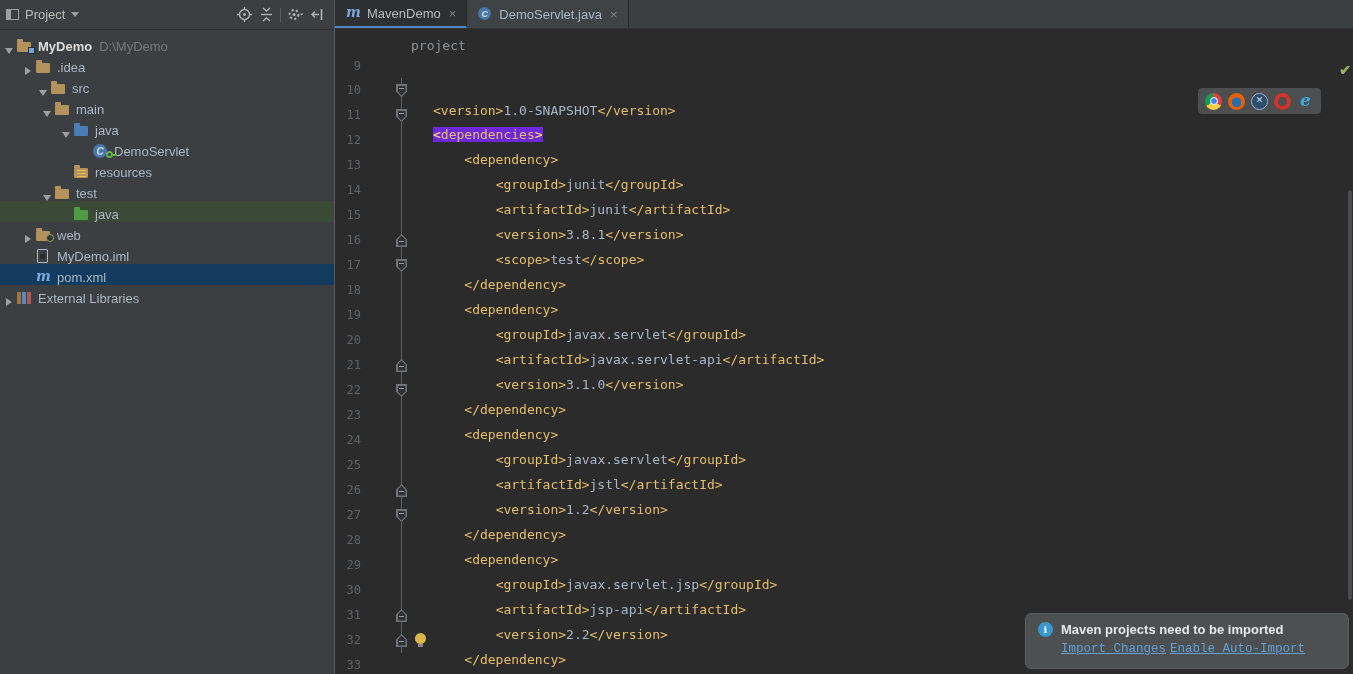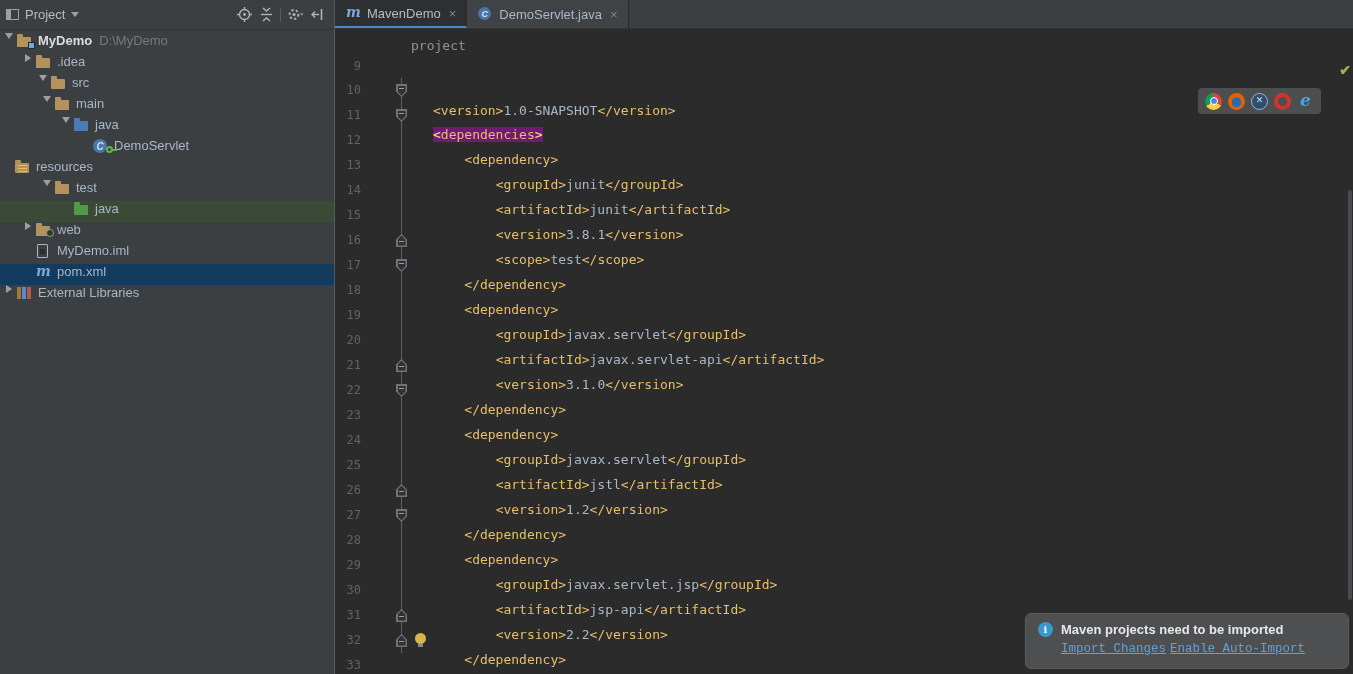--- a/index.html
+++ b/index.html
@@ -12,21 +12,21 @@
   #panel-header { height:30px; display:flex; align-items:center; padding:0 6px; background:#3C3F41; border-bottom:1px solid #323232; }
   .pw-icon { width:13px; height:11px; border:1px solid #9aa0a3; margin-right:6px; position:relative; flex:none; }
   .pw-icon::before { content:""; position:absolute; left:0; top:0; bottom:0; width:4px; background:#9aa0a3; }
   #panel-title { color:#BBBBBB; font-size:13px; }
   .chev { width:0; height:0; border-left:4px solid transparent; border-right:4px solid transparent; border-top:5px solid #9aa0a3; margin-left:6px; }
   #panel-header .spacer { flex:1; }
   .hbtn { width:22px; height:22px; display:flex; align-items:center; justify-content:center; color:#AFB1B3; }
   .hsep { width:1px; height:14px; background:#5a5d5f; margin:0 3px; }
 
   #tree { padding-top:3px; font-size:13px; color:#A9B7C6; }
-  .trow { height:21px; display:flex; align-items:flex-start; cursor:pointer; white-space:nowrap; }
+  .trow { height:21px; display:flex; align-items:flex-end; cursor:pointer; white-space:nowrap; }
   .trow.sel { background:#123B5E; }
   .trow.grn { background:#3A4A36; }
   .arr { width:14px; flex:none; display:flex; justify-content:center; }
   .arr.down::before { content:""; width:0; height:0; border-left:4.5px solid transparent; border-right:4.5px solid transparent; border-top:6px solid #9DA0A2; }
   .arr.right::before { content:""; width:0; height:0; border-top:4.5px solid transparent; border-bottom:4.5px solid transparent; border-left:6px solid #9DA0A2; }
   .ticon { width:20px; height:16px; flex:none; position:relative; }
   .fld { position:absolute; left:1px; top:4px; width:14px; height:10px; border-radius:1px; background:#B3925E; }
   .fld::before { content:""; position:absolute; left:0; top:-3px; width:6px; height:3px; border-radius:1px 1px 0 0; background:inherit; }
   .fld.blue { background:#4B7CB3; } .fld.green { background:#4F9C47; }
   .ovl-sq { position:absolute; right:1px; bottom:0; width:7px; height:7px; background:#6FA8DC; border:1px solid #2b2b2b; }
@@ -68,21 +68,21 @@
   .fm { position:absolute; left:2px; top:6px; width:11px; height:13px; background:#707478; z-index:2; }
   .fm.top { clip-path:polygon(0 0,100% 0,100% 58%,50% 100%,0 58%); }
   .fm.bot { clip-path:polygon(50% 0,100% 42%,100% 100%,0 100%,0 42%); }
   .fm i { position:absolute; inset:1.5px; background:#2f3134; clip-path:inherit; }
   .fm::after { content:""; position:absolute; left:3px; right:3px; height:1px; background:#9a9da0; z-index:3; }
   .fm.top::after { top:4px; } .fm.bot::after { top:7px; }
   .bulb { position:absolute; left:6px; top:5px; width:11px; height:11px; border-radius:50%; background:#D8B64C; }
   .bulb::after { content:""; position:absolute; left:3px; top:11px; width:5px; height:3px; background:#85878a; }
   .codeline { flex:1; font:13px/25px "DejaVu Sans Mono", monospace; color:#A9B7C6; white-space:pre; position:relative; min-width:0;margin-top:44px; }
   .codeline .tag { color:#E8BF6A; }
-  .codeline .hl { background:#701a75; }
+  .codeline .hl { background:#6d28d9; }
   .codeline .hl .b { font-weight:bold; color:#F2CB7B; }
   .codeline.g1::before, .codeline.g2::after { content:""; position:absolute; top:0; bottom:0; width:1px; background:#3d3d3d; }
   .codeline.g1::before { left:3px; }
   .codeline.g2::after { left:calc(3px + 4ch); }
   .erow.cur .codeline { background:#323232; }
 
   #vscroll { position:absolute; right:1px; top:190px; width:4px; height:410px; background:#494B4D; border-radius:2px; z-index:5; }
   #inspect-ok { position:absolute; right:2px; top:62px; color:#95B45A; font-size:14px; font-weight:bold; z-index:5; }
 
   
@@ -184,21 +184,21 @@
           <span class="tlabel">java</span>
         </div>
         <div class="trow" style="padding-left: 78px;">
           <span class="arr none"></span>
           <span class="ticon">
             <i class="cls">C</i>
             <i class="key"></i>
           </span>
           <span class="tlabel">DemoServlet</span>
         </div>
-        <div class="trow" style="">
+        <div class="trow" style="padding-left: 59px;">
           <span class="arr none"></span>
           <span class="ticon">
             <i class="fld tan"></i>
             <i class="ovl-lines"></i>
           </span>
           <span class="tlabel">resources</span>
         </div>
         <div class="trow" style="padding-left: 40px;">
           <span class="arr down"></span>
           <span class="ticon">

